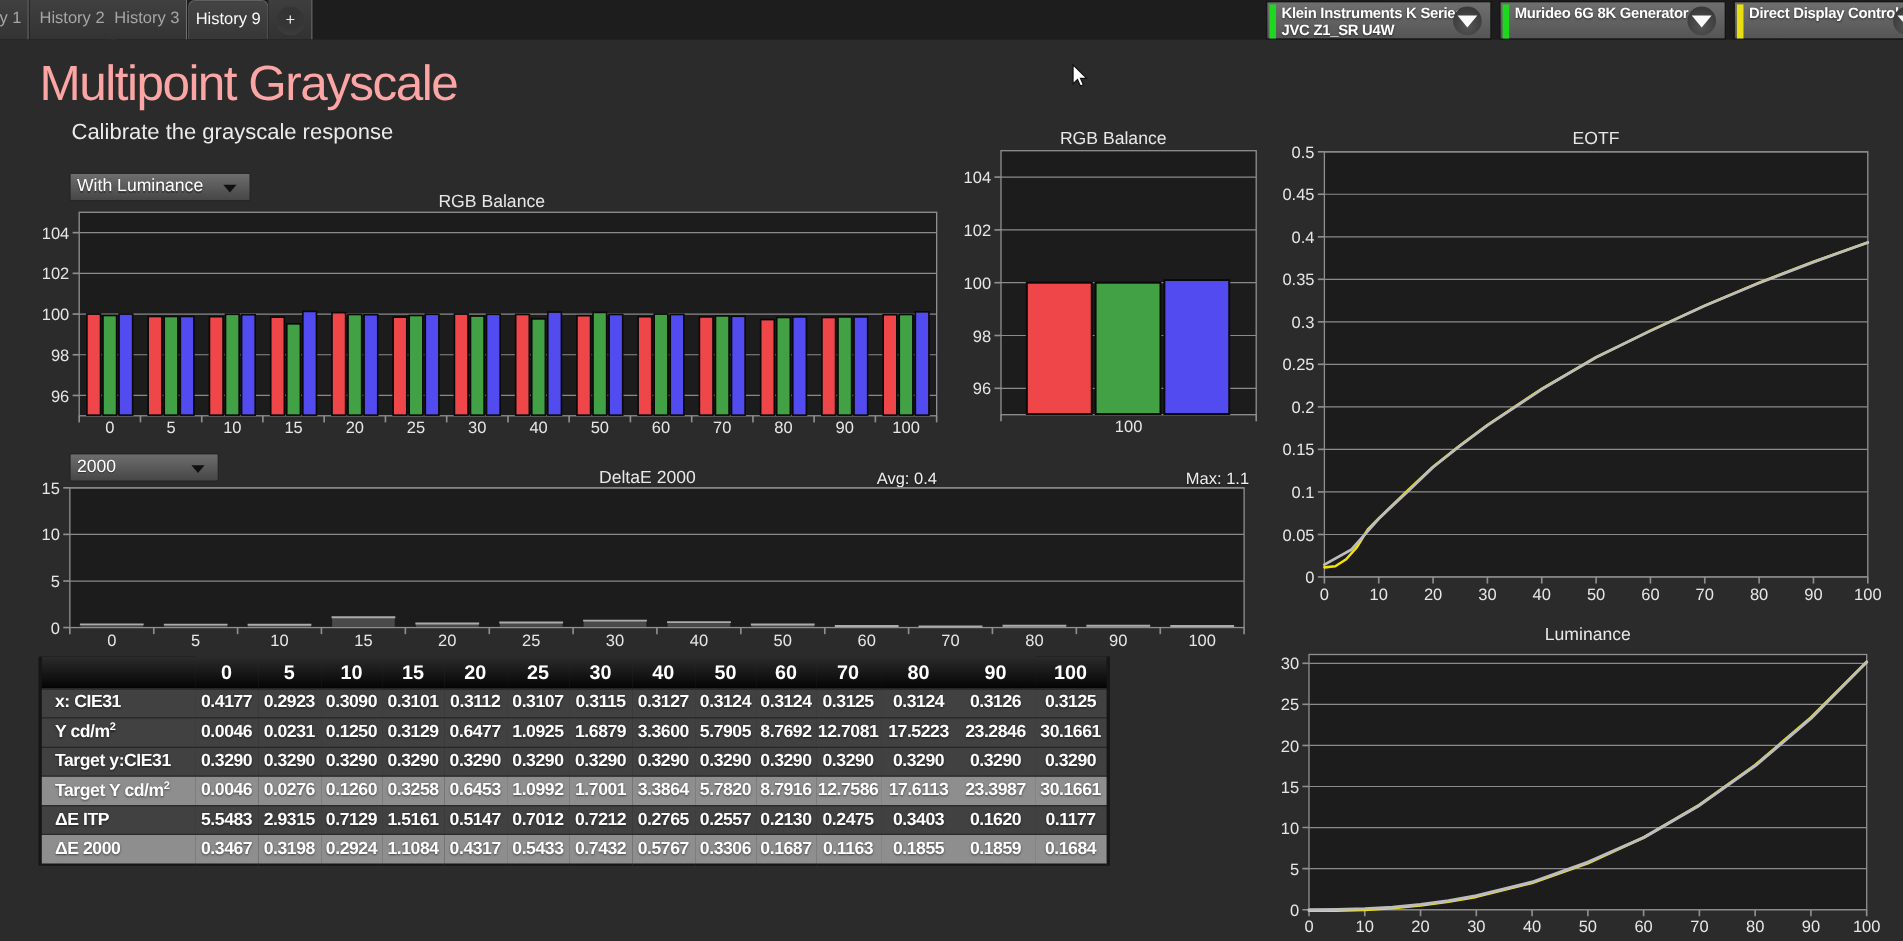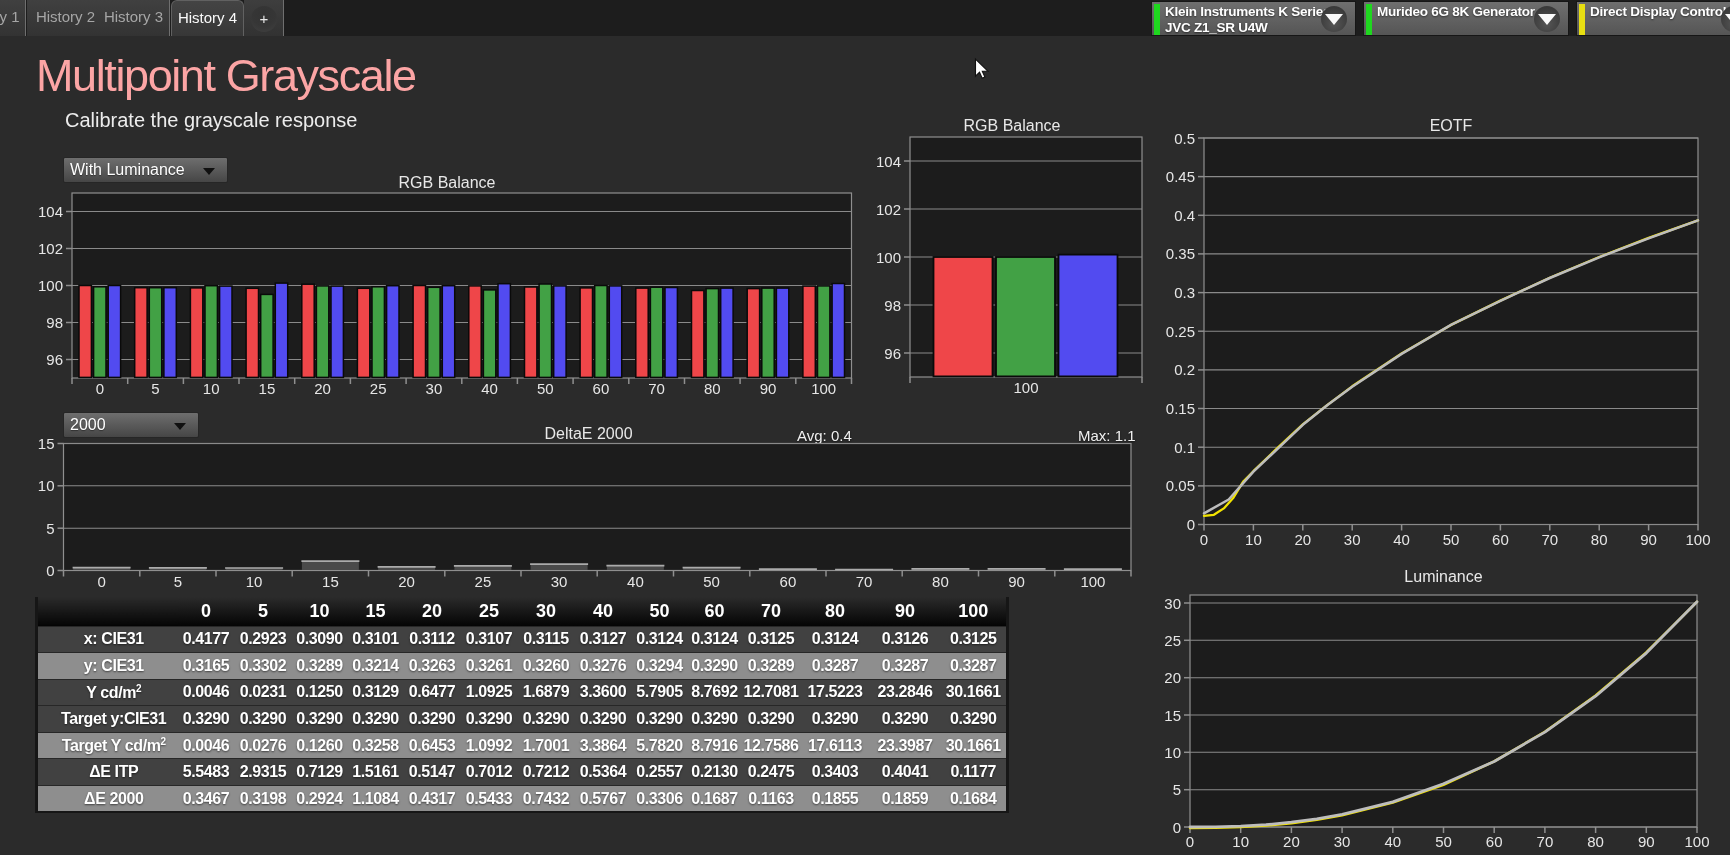--- a/index.html
+++ b/index.html
@@ -39,28 +39,28 @@
 
 #dtable{position:absolute;left:35px;top:597px;border-collapse:collapse;table-layout:fixed;
 border-left:3px solid #161616;border-right:3px solid #161616;border-bottom:2px solid #161616}
 #dtable th{height:29px;background:linear-gradient(#2b2b2b,#040404);color:#fff;
 font-size:18px;font-weight:bold;text-align:center}
 #dtable td{height:26.6px;color:#fff;font-size:16px;letter-spacing:-0.4px;font-weight:bold;text-align:center;
 text-shadow:0 1px 2px rgba(0,0,0,.55);padding:0}
 #dtable tr.dark td{background:#414141}
 #dtable tbody tr{border-top:1px solid #272727}
 #dtable tr.light td{background:#8e8e8e}
-#dtable td.lab{text-align:center;padding-left:12px;font-size:16px}
+#dtable td.lab{text-align:left;padding-left:12px;font-size:16px}
 #dtable sup{font-size:10px}
 </style></head><body>
 <div id="tabbar">
   <div class="tab" style="left:-45px;width:71px">History 1</div>
   <div class="tab" style="left:27px;width:78px">History 2</div>
   <div class="tab" style="left:98px;width:72px">History 3</div>
-  <div class="tab active" style="left:171px;width:73px">History 4</div>
+  <div class="tab active" style="left:171px;width:73px">History 9</div>
   <div id="plustab">
       <div class="circ">+</div>
     </div>
 </div>
 <div class="devbtn" style="left:1151px;width:205px">
   <div class="bar" style="background:#1fd71f"></div>
   <div class="l1">Klein Instruments K Series</div>
   <div class="l2">JVC Z1_SR U4W</div>
   <div class="arr" style="right:8px"></div>
 </div>
@@ -418,37 +418,20 @@
         <td>0.3107</td>
         <td>0.3115</td>
         <td>0.3127</td>
         <td>0.3124</td>
         <td>0.3124</td>
         <td>0.3125</td>
         <td>0.3124</td>
         <td>0.3126</td>
         <td>0.3125</td>
       </tr>
-<tr class="light">
-        <td class="lab">y: CIE31</td>
-        <td>0.3165</td>
-        <td>0.3302</td>
-        <td>0.3289</td>
-        <td>0.3214</td>
-        <td>0.3263</td>
-        <td>0.3261</td>
-        <td>0.3260</td>
-        <td>0.3276</td>
-        <td>0.3294</td>
-        <td>0.3290</td>
-        <td>0.3289</td>
-        <td>0.3287</td>
-        <td>0.3287</td>
-        <td>0.3287</td>
-      </tr>
 <tr class="dark">
         <td class="lab">Y cd/m<sup>2</sup></td>
         <td>0.0046</td>
         <td>0.0231</td>
         <td>0.1250</td>
         <td>0.3129</td>
         <td>0.6477</td>
         <td>1.0925</td>
         <td>1.6879</td>
         <td>3.3600</td>
@@ -495,26 +478,26 @@
       </tr>
 <tr class="dark">
         <td class="lab">ΔE ITP</td>
         <td>5.5483</td>
         <td>2.9315</td>
         <td>0.7129</td>
         <td>1.5161</td>
         <td>0.5147</td>
         <td>0.7012</td>
         <td>0.7212</td>
-        <td>0.5364</td>
+        <td>0.2765</td>
         <td>0.2557</td>
         <td>0.2130</td>
         <td>0.2475</td>
         <td>0.3403</td>
-        <td>0.4041</td>
+        <td>0.1620</td>
         <td>0.1177</td>
       </tr>
 <tr class="light">
         <td class="lab">ΔE 2000</td>
         <td>0.3467</td>
         <td>0.3198</td>
         <td>0.2924</td>
         <td>1.1084</td>
         <td>0.4317</td>
         <td>0.5433</td>

